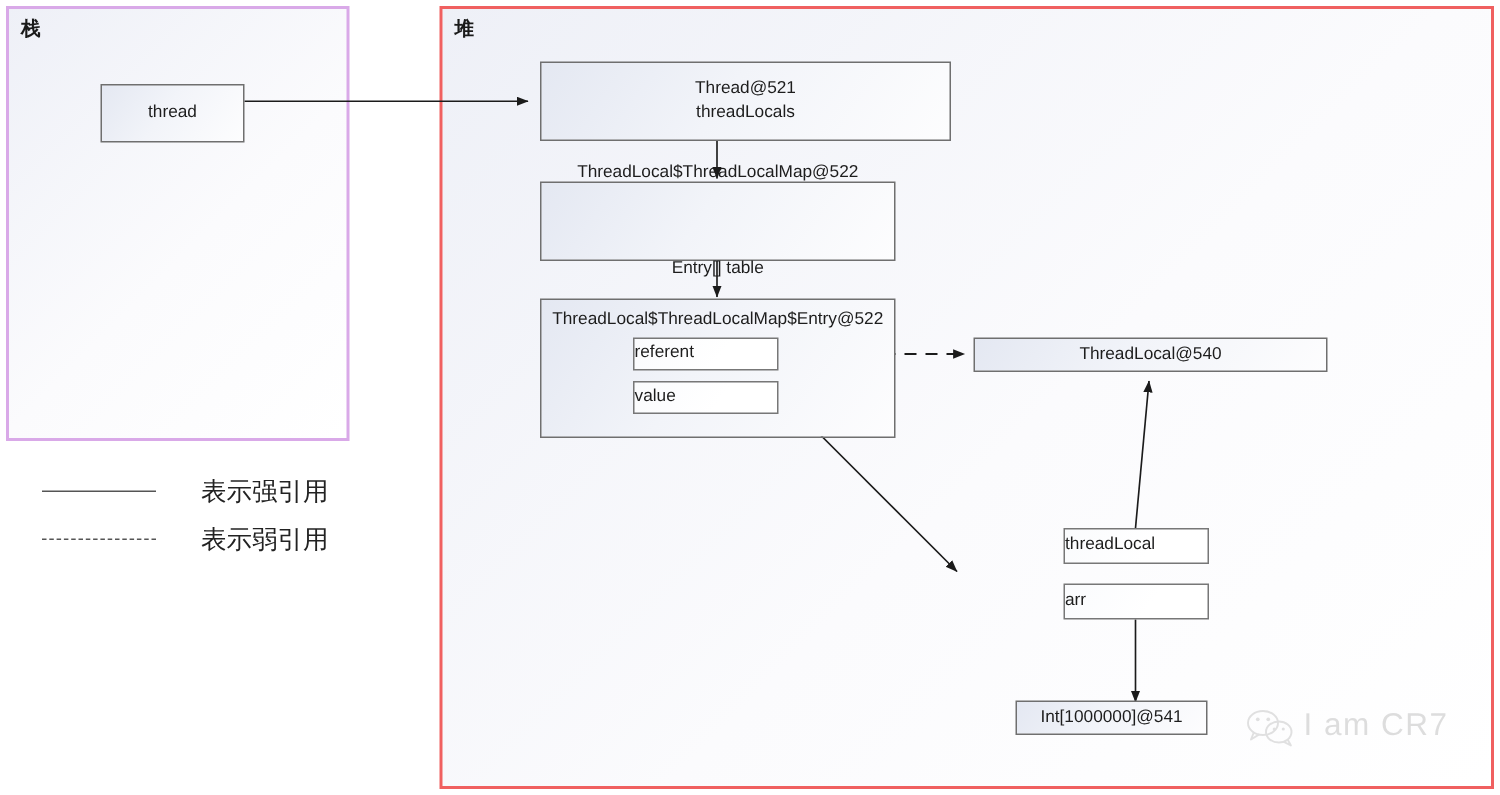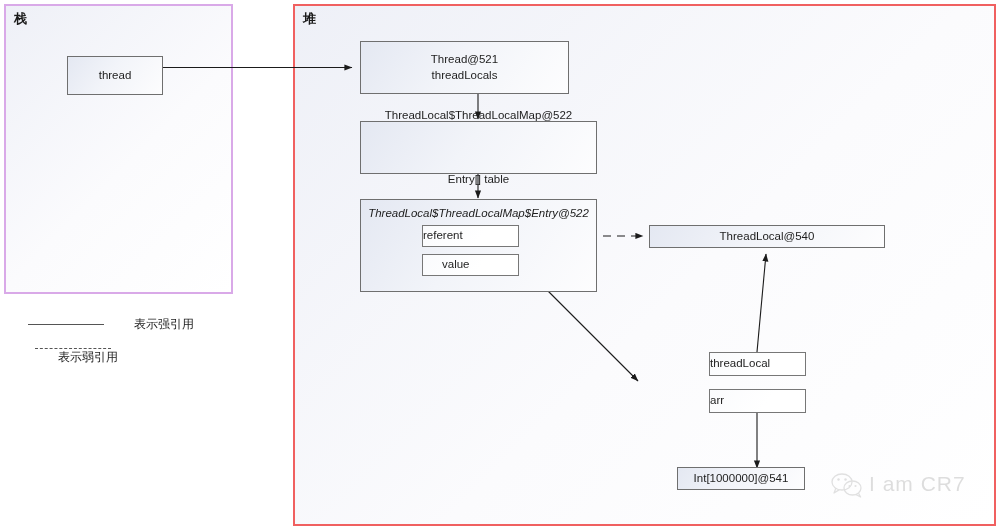--- a/index.html
+++ b/index.html
@@ -88,21 +88,21 @@
   .legend-swatch {
     width: 76px;
     height: 0;
     border-top: 1.4px solid #555555;
   }
   .legend-swatch.dashed {
     border-top: 1.4px dashed #555555;
   }
   .legend-label {
     margin-left: 30px;
-    font-size: 12px;
+    font-size: 17px;
     color: #222222;
     white-space: nowrap;
     font-family: "DejaVu Sans", "Liberation Sans", sans-serif;
   }
 
   
   .watermark {
     position: absolute;
     display: flex;
     align-items: flex-start;
@@ -167,37 +167,37 @@
     
     <g>
       <path d="M757,413 L757,468" stroke="#1b1b1b" stroke-width="1.1" fill="none" marker-end="url(#arrow)"></path>
     </g>
   </svg>
 
   <div class="obj center-mid" style="left:67px; top:56px; width:96px; height:39px;">
     <span class="line">thread</span>
   </div>
 
-  <div class="obj center-mid" style="left:360px; top:41px; width:209px; height:53px;">
+  <div class="obj center-mid" style="left:360px; top:41px; width:274px; height:53px;">
     <span class="line">Thread@521</span>
     <span class="line">threadLocals</span>
   </div>
 
   <div class="obj center-mid" style="left:360px; top:121px; width:237px; height:53px;gap:48px;">
     <span class="line">ThreadLocal$ThreadLocalMap@522</span>
     <span class="line">Entry[] table</span>
   </div>
 
-  <div class="obj title-top" style="left:360px; top:199px; width:237px; height:93px;font-style:italic;">
+  <div class="obj title-top" style="left:360px; top:199px; width:237px; height:93px;">
     <span class="line">ThreadLocal$ThreadLocalMap$Entry@522</span>
   </div>
   <div class="field" style="left:422px; top:225px; width:97px; height:22px;">
     <span>referent</span>
   </div>
-  <div class="field" style="left:422px; top:254px; width:97px; height:22px;padding-left:19px;">
+  <div class="field" style="left:422px; top:254px; width:97px; height:22px;">
     <span>value</span>
   </div>
 
   <div class="obj center-mid" style="left:649px; top:225px; width:236px; height:23px;justify-content:center;">
     <span class="line">ThreadLocal@540</span>
   </div>
 
   <div class="field" style="left:709px; top:352px; width:97px; height:24px;">
     <span>threadLocal</span>
   </div>
@@ -206,21 +206,21 @@
   </div>
 
   <div class="obj center-mid" style="left:677px; top:467px; width:128px; height:23px;">
     <span class="line">Int[1000000]@541</span>
   </div>
 
   <div class="legend-row" style="left:28px; top:316px;">
     <span class="legend-swatch"></span>
     <span class="legend-label">表示强引用</span>
   </div>
-  <div class="legend-row" style="left:28px; top:348px;flex-direction:column;">
+  <div class="legend-row" style="left:28px; top:348px;">
     <span class="legend-swatch dashed"></span>
     <span class="legend-label">表示弱引用</span>
   </div>
 
   <div class="watermark" style="left:830px; top:472px;">
     <svg width="34" height="26" viewBox="0 0 34 26" xmlns="http://www.w3.org/2000/svg">
       <g fill="none" stroke="#bdbdbd" stroke-width="1.3">
         <ellipse cx="12" cy="10" rx="10" ry="8"></ellipse>
         <path d="M6,16 L4,21 L9.5,17.6" stroke-linejoin="round"></path>
         <ellipse cx="22.5" cy="16" rx="8.5" ry="7"></ellipse>

